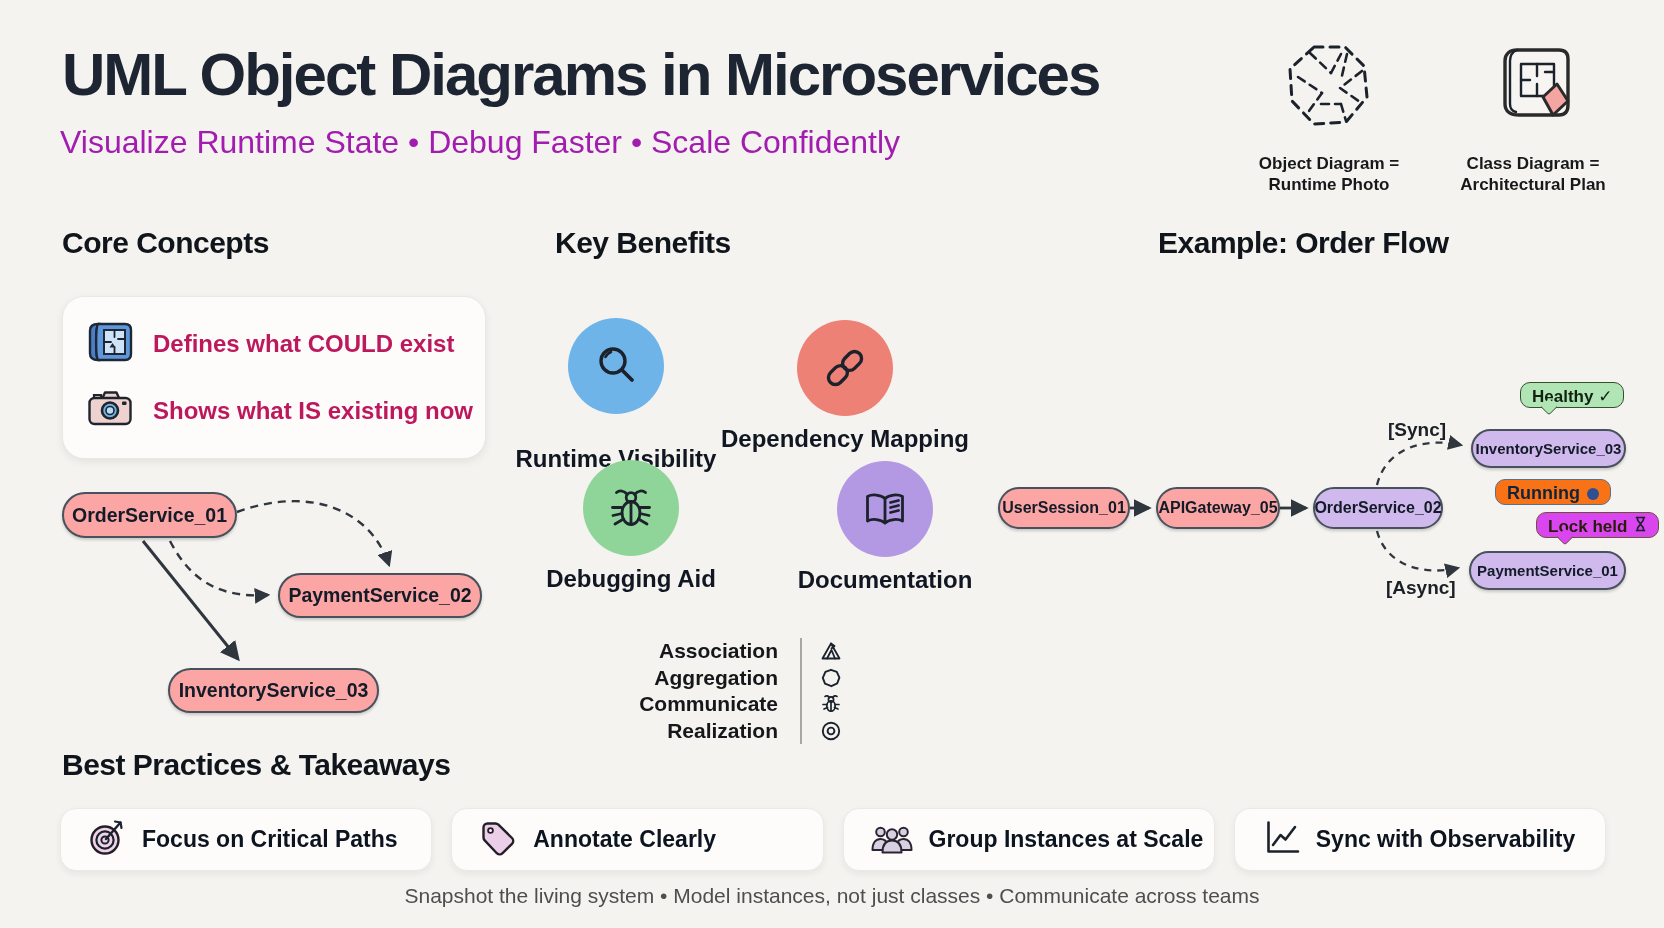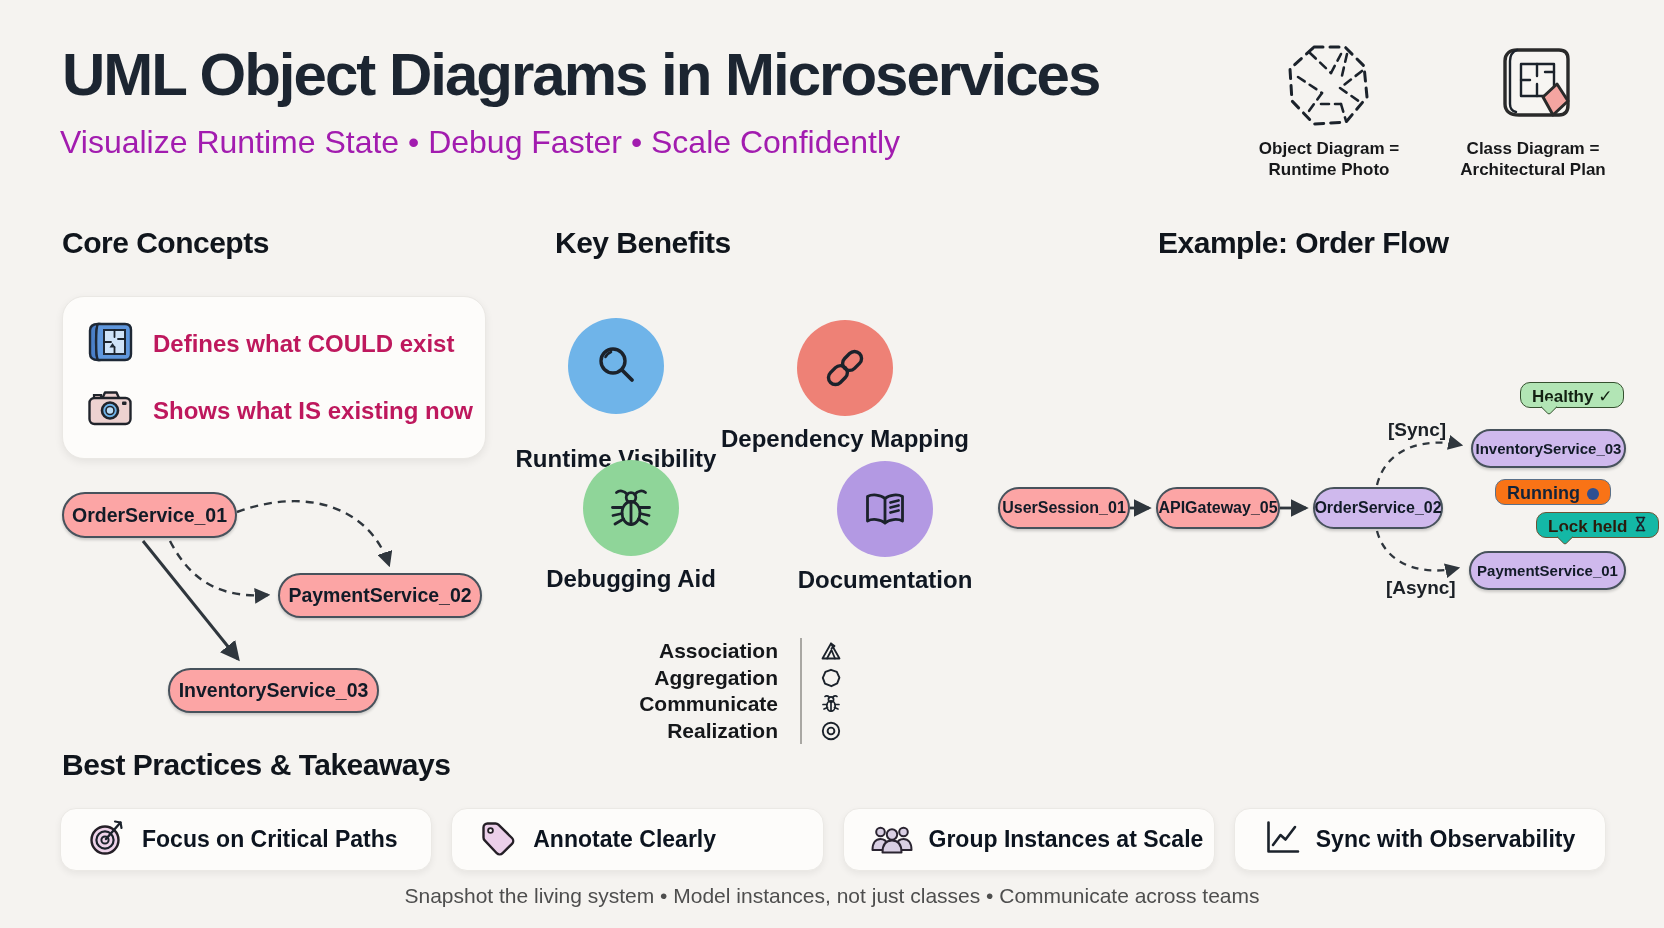--- a/index.html
+++ b/index.html
@@ -8,21 +8,21 @@
   .canvas{ position:relative; width:1664px; height:928px; background:#f5f3f0; overflow:hidden; }
 
   
   .title{ position:absolute; left:62px; top:40px; font-size:60px; font-weight:800;
           letter-spacing:-2px; color:#1c2531; }
   .subtitle{ position:absolute; left:60px; top:124px; font-size:32px; font-weight:400; color:#a21caf; }
 
   .hdr-legend{ position:absolute; right:46px; top:42px; display:flex; gap:34px; }
   .hdr-fig{ width:170px; display:flex; flex-direction:column; align-items:center; }
   .hdr-fig svg{ display:block; }
-  .hdr-cap{ margin-top:8px; text-align:center; font-size:17px; font-weight:700; color:#17181a; line-height:21px; }
+  .hdr-cap{ margin-top:23px; text-align:center; font-size:17px; font-weight:700; color:#17181a; line-height:21px; }
 
   
   .sec-h{ position:absolute; font-size:30px; font-weight:800; color:#10151c; letter-spacing:-0.5px; }
 
   
   .concepts-card{ position:absolute; left:62px; top:296px; width:424px; height:163px;
     background:#fdfcfa; border:1px solid #eae8e4; border-radius:22px;
     box-shadow:0 3px 8px rgba(0,0,0,.07); padding:20px 22px; display:flex;
     flex-direction:column; justify-content:space-between; }
   .concept-row{ display:flex; align-items:center; gap:18px; }
@@ -51,21 +51,21 @@
   .rel-icons span{ height:26.5px; display:flex; align-items:center; }
 
   
   .badge{ position:absolute; display:inline-flex; align-items:center; gap:7px;
     padding:3px 11px 0; border-radius:10px; font-weight:700; white-space:nowrap; }
   .badge.bubble::after{ content:''; position:absolute; bottom:-6px; left:22px; width:11px; height:11px;
     background:inherit; border-right:1.6px solid; border-bottom:1.6px solid; border-color:inherit;
     transform:rotate(45deg); border-bottom-right-radius:3px; }
   .badge.green{ background:#b2e5b5; border:1.6px solid #35502f; color:#122112; font-size:17px; }
   .badge.blue{ background:#f97316; border:1.6px solid #5a7089; color:#13233a; font-size:18px; }
-  .badge.orange{ background:#14b8a6; border:1.6px solid #6e5436; color:#2b1c0c; font-size:17px; }
+  .badge.orange{ background:#d946ef; border:1.6px solid #6e5436; color:#2b1c0c; font-size:17px; }
   .run-dot{ width:12px; height:12px; border-radius:50%; background:#2e4f92; display:inline-block; }
 
   
   .bp-row{ position:absolute; left:60px; top:808px; width:1546px; display:flex; gap:19px; }
   .bp-card{ flex:1 1 0; height:63px; background:#fdfcfa; border:1px solid #ebe9e5; border-radius:16px;
     box-shadow:0 3px 7px rgba(0,0,0,.06); display:flex; align-items:center; gap:15px; padding-left:26px; }
   .bp-card .bp-label{ font-size:23px; font-weight:700; color:#0c141f; white-space:nowrap; }
 
   .footer{ position:absolute; left:0; top:884px; width:100%; text-align:center;
     font-size:21px; font-weight:400; color:#4e4e4e; }

